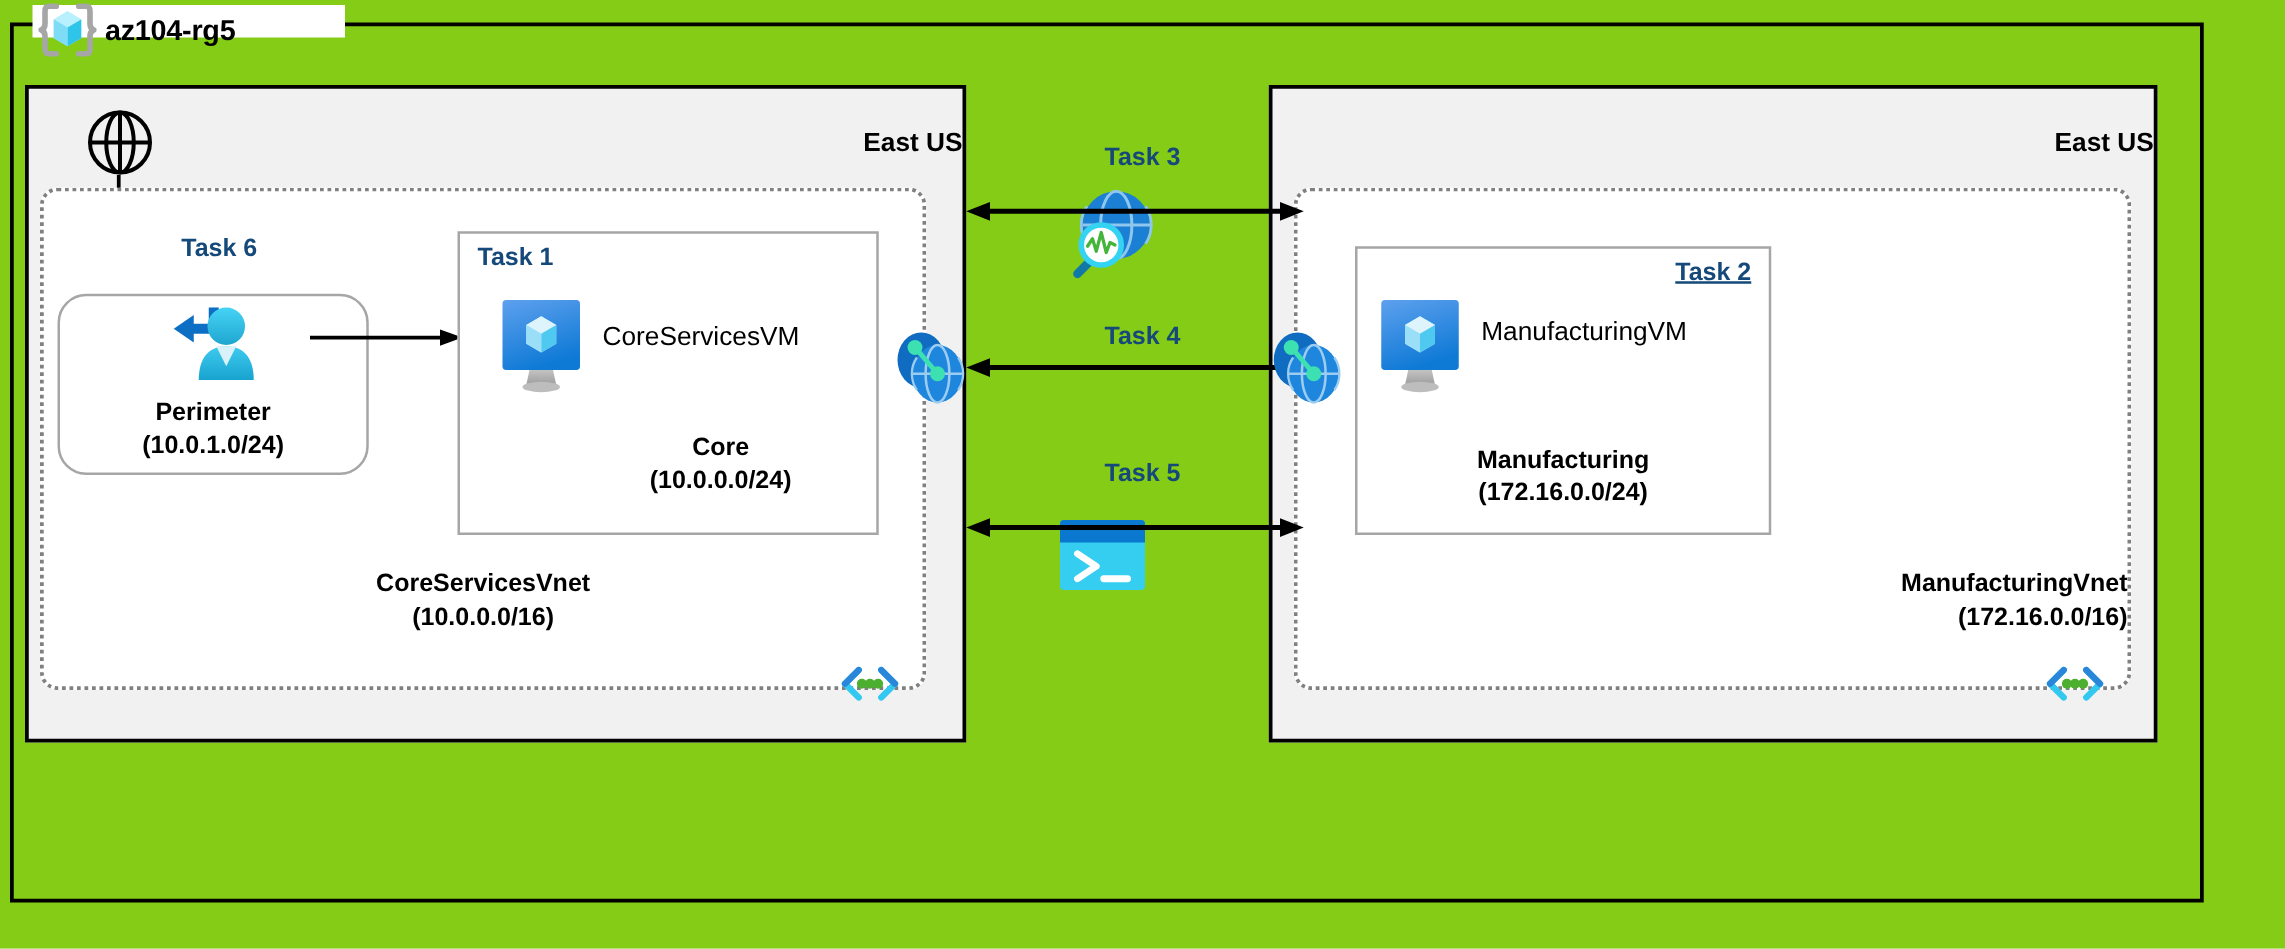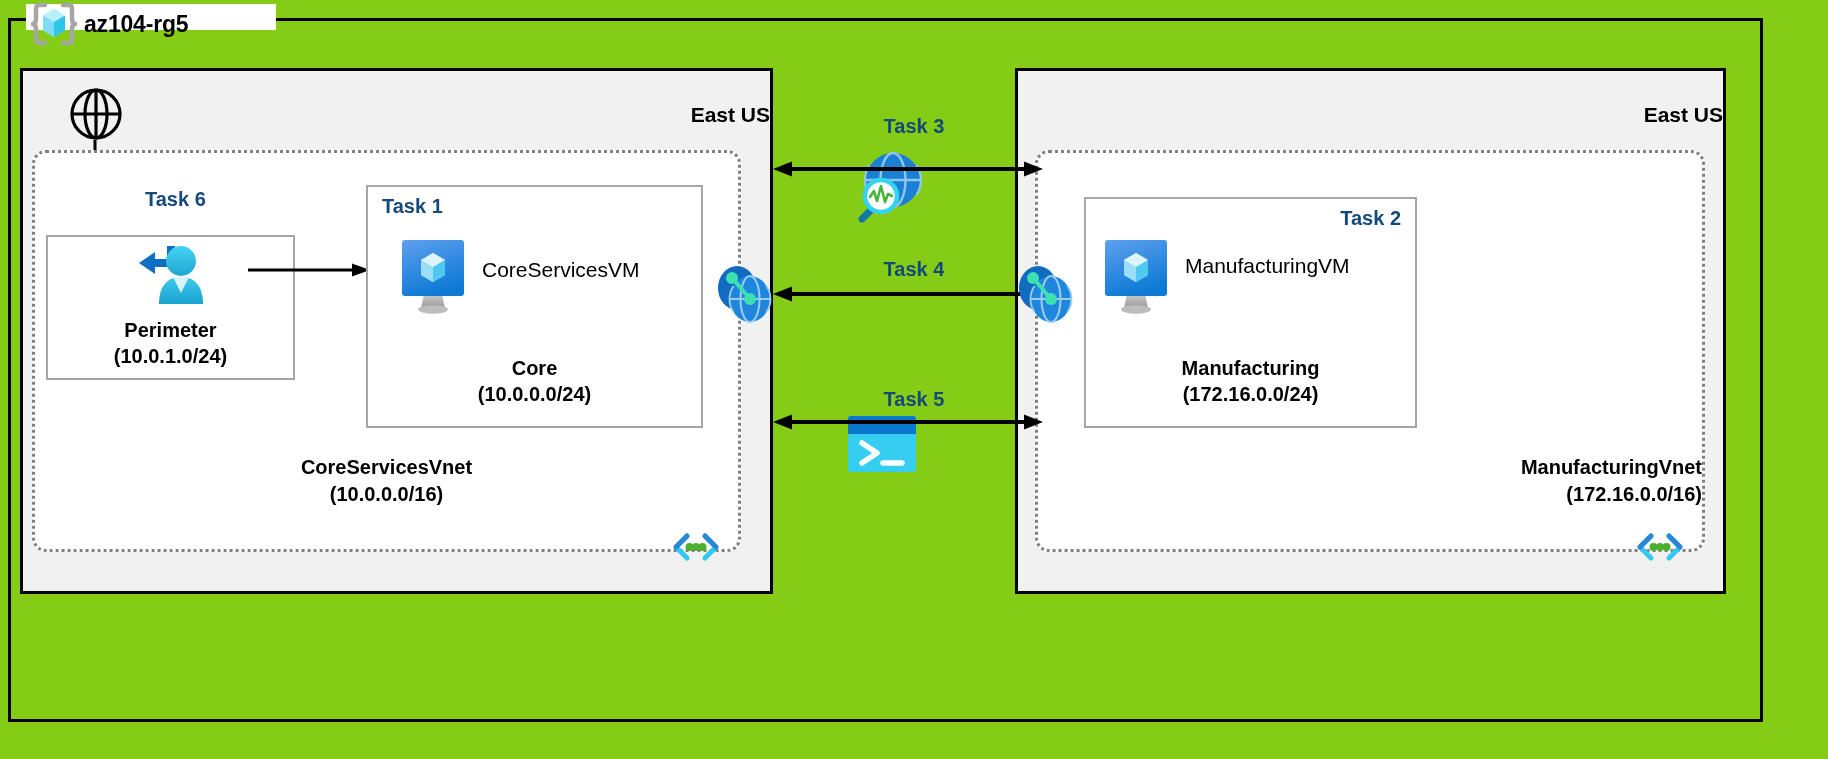--- a/index.html
+++ b/index.html
@@ -114,21 +114,21 @@
     height: 36px;
   }
 
   
   .subnet-box {
     position: absolute;
     box-sizing: border-box;
     background: #ffffff;
     border: 2px solid #a6a6a6;
   }
-  #subnet-perimeter { left: 46px;  top: 235px; width: 249px; height: 145px; }
+  #subnet-perimeter { left: 46px;  top: 235px; width: 249px; height: 145px; border-radius: 23px; }
   #subnet-core      { left: 366px; top: 185px; width: 337px; height: 243px; }
   #subnet-manu      { left: 1084px; top: 197px; width: 333px; height: 231px; }
 
   .task-label {
     position: absolute;
     font-size: 20px;
     font-weight: bold;
     color: #15497a;
     white-space: nowrap;
   }
@@ -252,21 +252,21 @@
 
   <div class="abs" style="left:248px; top:258px;">
     <svg width="124" height="24" viewBox="0 0 124 24">
       <line x1="0" y1="12" x2="108" y2="12" stroke="#000" stroke-width="3"></line>
       <path d="M122 12 L104 5.5 L104 18.5 Z" fill="#000"></path>
     </svg>
   </div>
 
   <div class="subnet-box" id="subnet-core">
     <div class="task-label" style="left:14px; top:8px;text-align:center;">Task 1</div>
-    <div class="subnet-caption" style="top:168px;">
+    <div class="subnet-caption" style="top:158px;padding-left:42px;">
       <div>Core</div>
       <div>(10.0.0.0/24)</div>
     </div>
   </div>
 
   <div class="abs" style="left:400px; top:238px;">
     <svg width="66" height="80" viewBox="0 0 66 80">
       <defs>
         <linearGradient id="gVM1" x1="0" y1="0" x2="0.35" y2="1">
           <stop offset="0" stop-color="#5ea0ee"></stop>
@@ -304,21 +304,21 @@
         <path d="M33 7 L44 18 L33 29" fill="none" stroke="#32c8f0" stroke-width="5" stroke-linecap="round" stroke-linejoin="round"></path>
         <path d="M33 7 L44 18" fill="none" stroke="#2a86d8" stroke-width="5" stroke-linecap="round"></path>
         <circle cx="17.5" cy="18" r="4" fill="#4caf2f"></circle>
         <circle cx="24" cy="18" r="4" fill="#4caf2f"></circle>
         <circle cx="30.5" cy="18" r="4" fill="#4caf2f"></circle>
       </svg>
     </span>
   </div>
 
   <div class="subnet-box" id="subnet-manu">
-    <div class="task-label" style="right:14px; top:8px;">Task 2</div>
+    <div class="task-label" style="right:14px; top:8px;text-decoration:underline;">Task 2</div>
     <div class="subnet-caption" style="top:156px;">
       <div>Manufacturing</div>
       <div>(172.16.0.0/24)</div>
     </div>
   </div>
 
   <div class="abs" style="left:1103px; top:238px;">
     <svg width="66" height="80" viewBox="0 0 66 80">
       <defs>
         <linearGradient id="gVM2" x1="0" y1="0" x2="0.35" y2="1">
@@ -392,21 +392,21 @@
       <ellipse cx="39" cy="38" rx="9.5" ry="23" fill="none" stroke="#9ccdf0" stroke-width="2"></ellipse>
       <line x1="19" y1="38" x2="59" y2="38" stroke="#9ccdf0" stroke-width="2"></line>
       <path d="M22.5 25 A 23 23 0 0 0 22.5 51" fill="none" stroke="#9ccdf0" stroke-width="1.8"></path>
       <path d="M55.5 25 A 23 23 0 0 1 55.5 51" fill="none" stroke="#9ccdf0" stroke-width="1.8"></path>
       <line x1="22" y1="18" x2="39" y2="38" stroke="#3de0b0" stroke-width="4"></line>
       <circle cx="21" cy="17" r="6" fill="#3de0b0"></circle>
       <circle cx="39" cy="38" r="6" fill="#3de0b0"></circle>
     </svg>
   </div>
 
-  <div class="center-task" style="left:0; top:388px; width:1828px;text-align:center;">Task 5</div>
+  <div class="center-task" style="left:0; top:368px; width:1828px;text-align:center;">Task 5</div>
   <div class="abs" style="left:846px; top:414px;">
     <svg width="72" height="60" viewBox="0 0 72 60">
       <rect x="2" y="2" width="68" height="56" rx="3" fill="#35cdf0"></rect>
       <rect x="2" y="2" width="68" height="17" rx="3" fill="#0b78d0"></rect>
       <rect x="2" y="13" width="68" height="7" fill="#0b78d0"></rect>
       <polyline points="16,29 31,39 16,49" fill="none" stroke="#ffffff" stroke-width="5.5" stroke-linecap="round" stroke-linejoin="round"></polyline>
       <line x1="37" y1="49" x2="56" y2="49" stroke="#ffffff" stroke-width="5.5" stroke-linecap="round"></line>
     </svg>
   </div>
   <div class="abs" style="left:773px; top:411px;">

